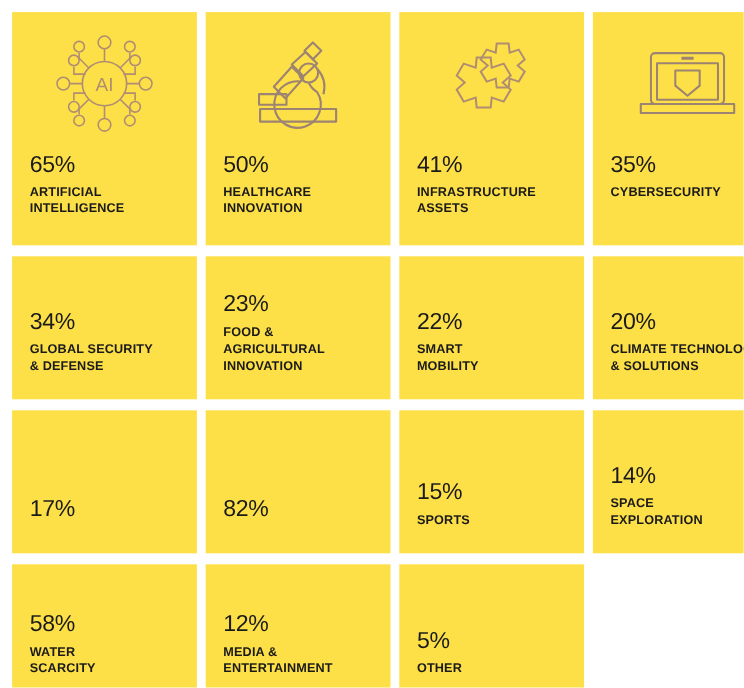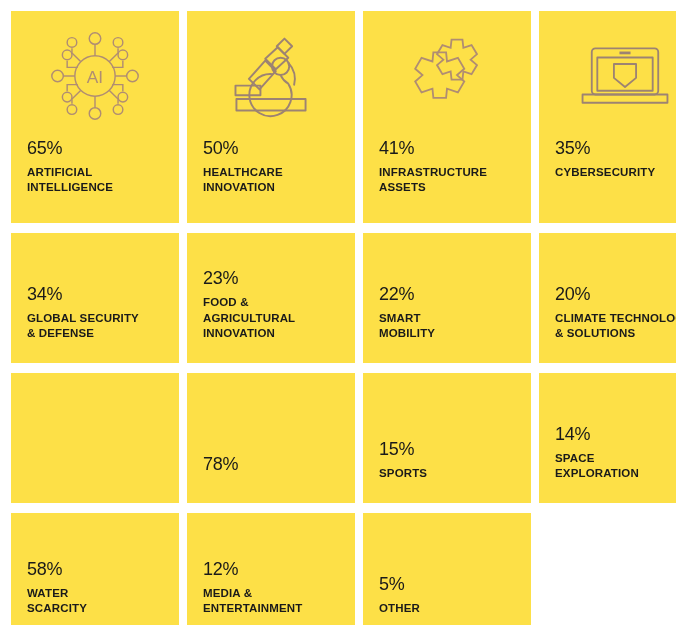--- a/index.html
+++ b/index.html
@@ -45,21 +45,21 @@
     height: 118px;
     display: flex;
     align-items: center;
     justify-content: center;
     margin-top: 6px;
   }
   .icon-wrap svg {
     display: block;
   }
   .pct {
-    font-size: 18px;
+    font-size: 21px;
     font-weight: 400;
     color: #1a1a1a;
     letter-spacing: -0.3px;
     line-height: 1;
     margin-bottom: 8px;
     font-family: "Liberation Sans", sans-serif;
   }
   .tall .pct {
     margin-top: 4px;
   }
@@ -199,23 +199,24 @@
     <div class="label">SMART
 MOBILITY</div>
   </div>
 
   <div class="card short">
     <div class="pct">20%</div>
     <div class="label">CLIMATE TECHNOLOGY
 &amp; SOLUTIONS</div>
   </div>
   <div class="card short">
-  </div>
-  <div class="card short">
-    <div class="pct">78%</div>
+    <div class="pct">17%</div>
+  </div>
+  <div class="card short">
+    <div class="pct">82%</div>
   </div>
   <div class="card short">
     <div class="pct">15%</div>
     <div class="label">SPORTS</div>
   </div>
 
   <div class="card short">
     <div class="pct">14%</div>
     <div class="label">SPACE
 EXPLORATION</div>

